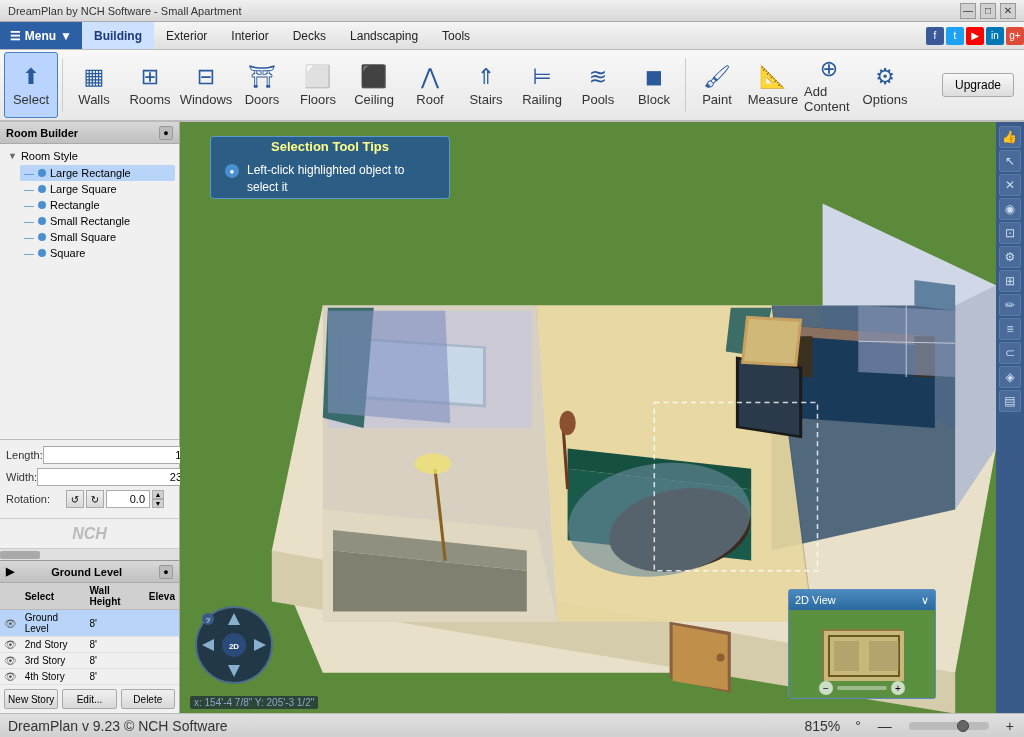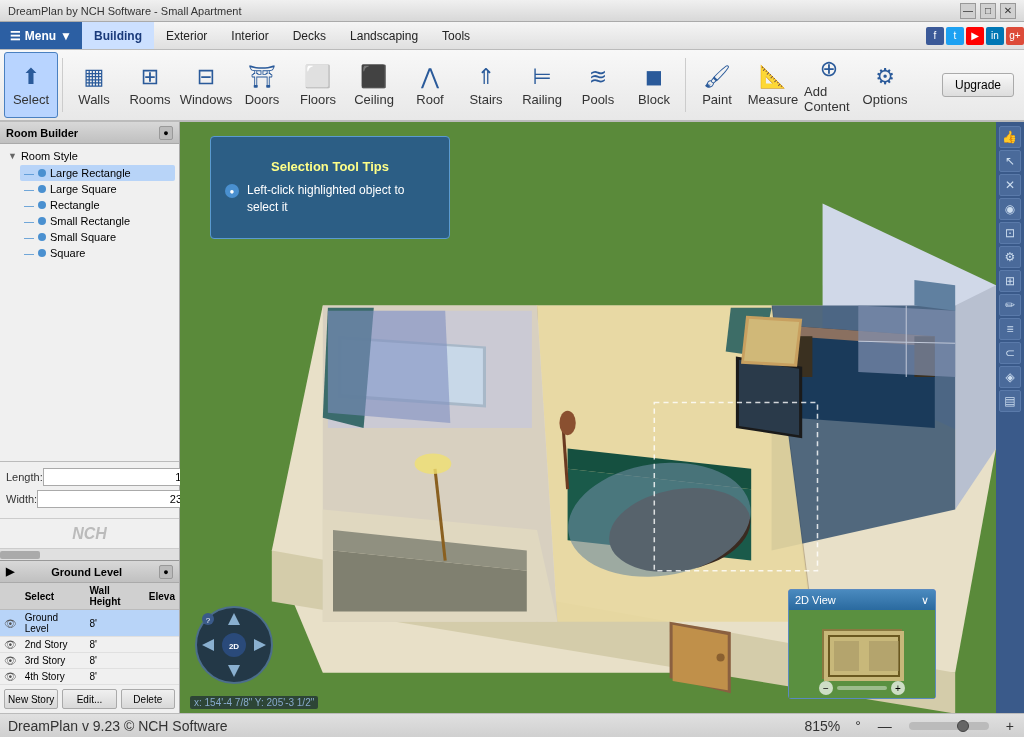--- a/index.html
+++ b/index.html
@@ -239,21 +239,21 @@
       background: #5a8a3a;
     }
 
     
     #selection-tips {
       position: absolute;
       top: 14px; left: 30px;
       background: rgba(40, 90, 140, 0.92);
       border: 1px solid #5a9ad0;
       border-radius: 4px;
-      padding: 22px 14px;
+      padding: 2px 14px;
       color: white;
       width: 240px;
     }
     #selection-tips .tip-title {
       color: #ffff88;
       font-size: 13px;
       font-weight: bold;
       margin-bottom: 8px;
       text-align: center;
     }
@@ -567,20 +567,32 @@
 
     <div id="properties">
       <div class="prop-row">
         <span class="prop-label">Length:</span>
         <input class="prop-input" type="text" value="18'" style="">
       </div>
       <div class="prop-row">
         <span class="prop-label">Width:</span>
         <input class="prop-input" type="text" value="23'" style="">
       </div>
+      <div class="prop-row">
+        <span class="prop-label">Rotation:</span>
+        <div class="prop-rotation">
+          <div class="rot-btn">↺</div>
+          <div class="rot-btn">↻</div>
+          <input class="prop-input" type="text" value="0.0" style="width: 44px;">
+          <div style="display:flex;flex-direction:column;">
+            <div style="width:12px;height:9px;background:#d0d0d0;border:1px solid #aaa;font-size:7px;text-align:center;cursor:pointer">▲</div>
+            <div style="width:12px;height:9px;background:#d0d0d0;border:1px solid #aaa;font-size:7px;text-align:center;cursor:pointer">▼</div>
+          </div>
+        </div>
+      </div>
     </div>
 
     <div id="nch-logo">
       <span>NCH</span>
     </div>
 
     <div class="scroll-area">
       <div class="scroll-thumb"></div>
     </div>
 

